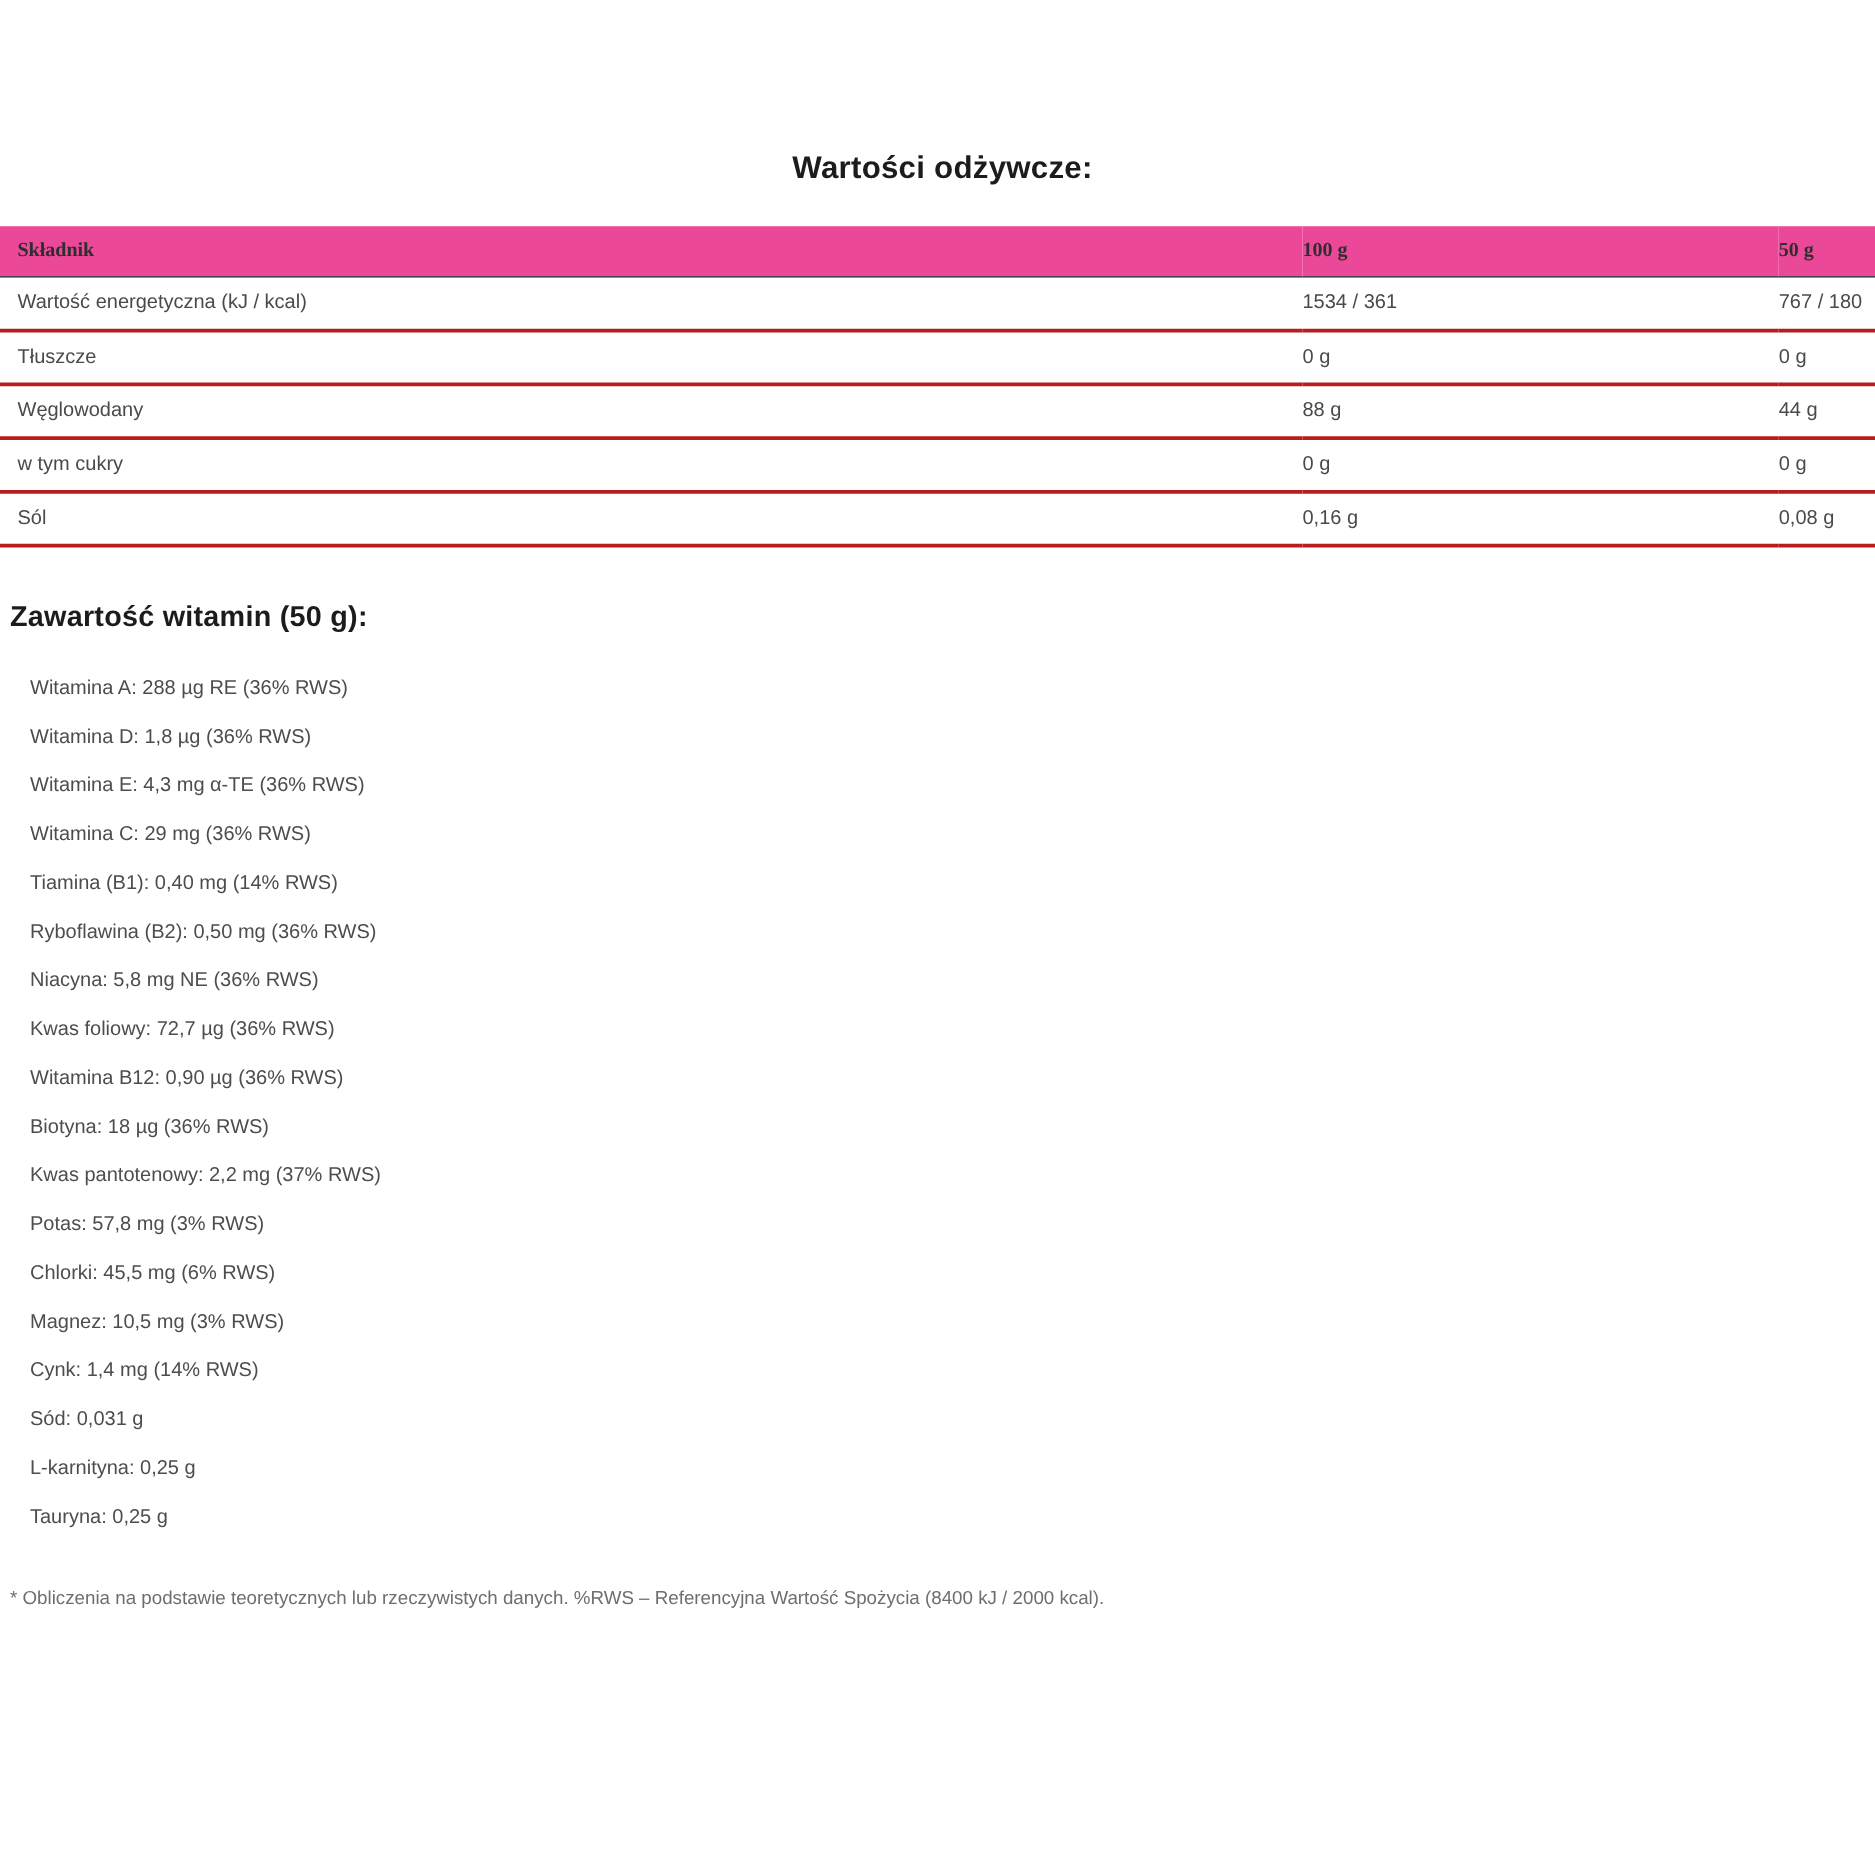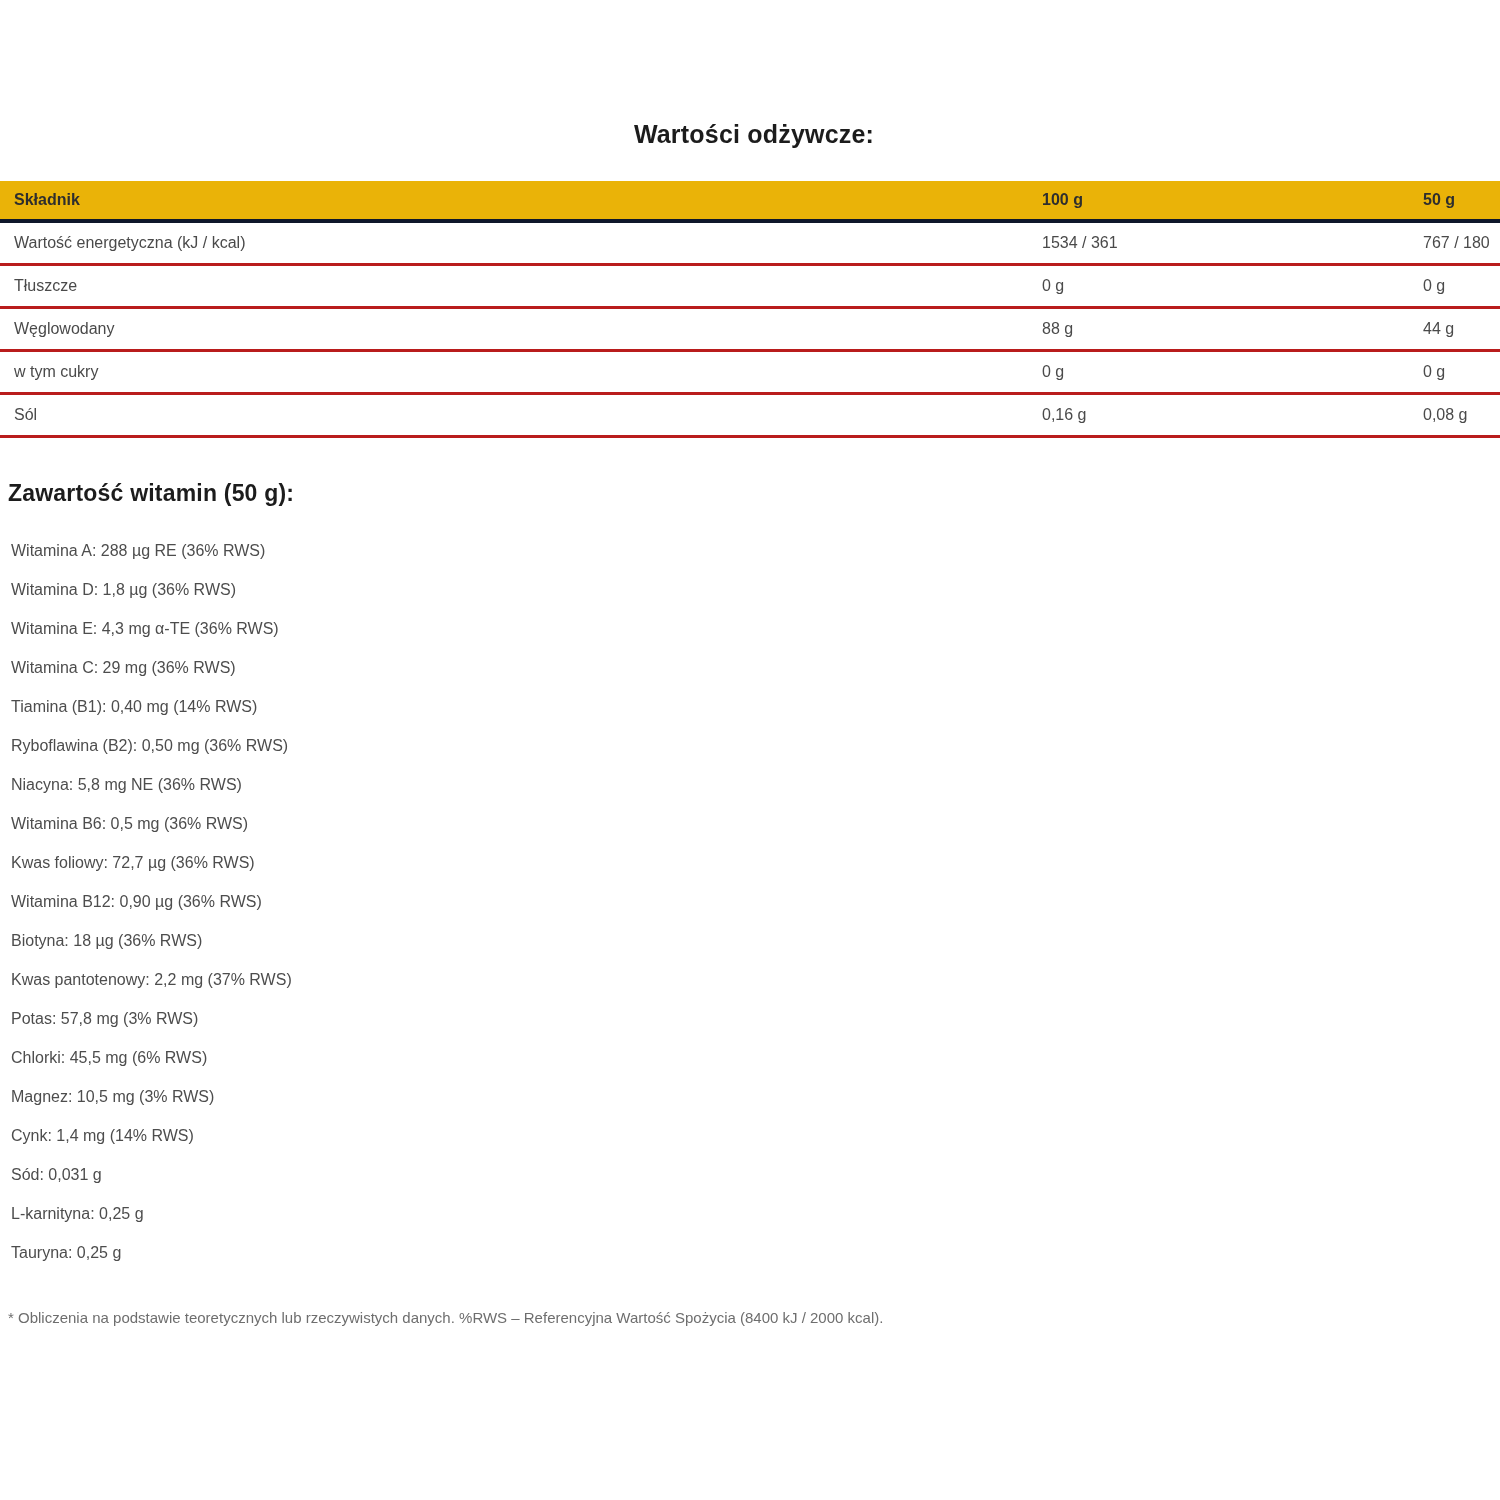--- a/index.html
+++ b/index.html
@@ -28,29 +28,30 @@
   }
   table.nutrition {
     width: 100%;
     border-collapse: collapse;
     table-layout: fixed;
   }
   table.nutrition col.c1 { width: 1042px; }
   table.nutrition col.c2 { width: 381px; }
   table.nutrition col.c3 { width: 77px; }
   table.nutrition th {
-    background: #eab308;
+    background: #ec4899;
     height: 40px;
     padding: 0;
     text-align: left;
     font-size: 16px;
     font-weight: bold;
     color: #2e2e2e;
-    border-bottom: 4px solid #0f172a;
+    border-bottom: 1px solid #0f172a;
     vertical-align: middle;
+    font-family: Liberation Serif, serif;
   }
   table.nutrition th:first-child { padding-left: 14px; }
   table.nutrition td {
     height: 43px;
     padding: 0;
     font-size: 16px;
     font-weight: normal;
     color: #4a4a4a;
     border-bottom: 3px solid #b91c1c;
     vertical-align: middle;
@@ -58,21 +59,21 @@
   table.nutrition td:first-child { padding-left: 14px; }
   .section-heading {
     margin: 40px 0 33px 8px;
     font-size: 23px;
     line-height: 30px;
     font-weight: bold;
     color: #1c1c1c;
     letter-spacing: 0.2px;
   }
   .section-heading.minerals { margin-top: 24px; }
-  .plain-list { margin: 3px; }
+  .plain-list { margin: 16px; }
   .plain-list p {
     margin: 0 0 20px 8px;
     font-size: 16px;
     line-height: 19px;
     color: #4d4d4d;
   }
   .footnote {
     margin: 47px 0 0 8px;
     font-size: 15px;
     line-height: 18px;
@@ -144,21 +145,20 @@
       <p>Witamina E: 4,3 mg α-TE (36% RWS)</p>
 
       <p>Witamina C: 29 mg (36% RWS)</p>
 
       <p>Tiamina (B1): 0,40 mg (14% RWS)</p>
 
       <p>Ryboflawina (B2): 0,50 mg (36% RWS)</p>
 
       <p>Niacyna: 5,8 mg NE (36% RWS)</p>
 
-      <p>Witamina B6: 0,5 mg (36% RWS)</p>
 
       <p>Kwas foliowy: 72,7 µg (36% RWS)</p>
 
       <p>Witamina B12: 0,90 µg (36% RWS)</p>
 
       <p>Biotyna: 18 µg (36% RWS)</p>
 
       <p>Kwas pantotenowy: 2,2 mg (37% RWS)</p>
     </div>
 

